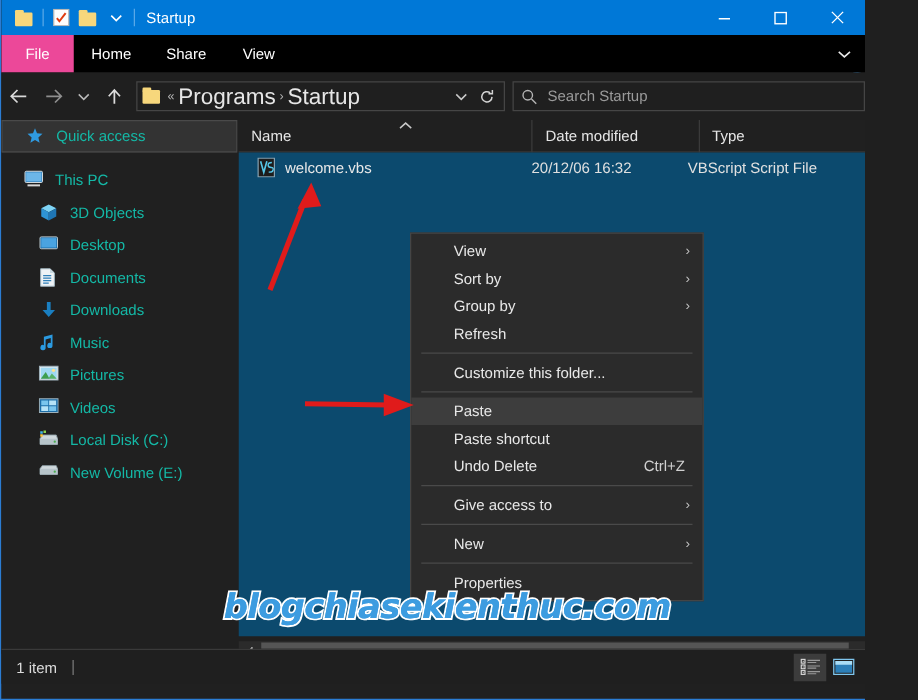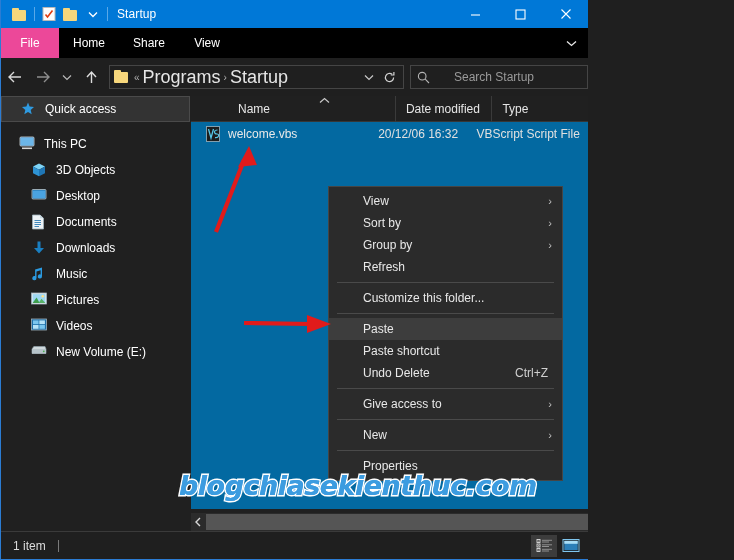--- a/index.html
+++ b/index.html
@@ -5,21 +5,21 @@
   * { box-sizing: border-box; margin: 0; padding: 0; }
   html, body {
     width: 734px; height: 560px;
     overflow: hidden;
     background: #1f1f1f;
     font-family: "Liberation Sans", sans-serif;
     -webkit-font-smoothing: antialiased;
   }
   #app {
     position: relative;
-    width: 588px; height: 560px;
+    width: 692px; height: 560px;
     background: #202020;
     border-left: 1px solid #2b7cd3;
     border-bottom: 1px solid #2b7cd3;
     overflow: hidden;
   }
 
   
   .titlebar {
     position: absolute; top: 0; left: 0; right: 0; height: 28px;
     background: #0078d7;
@@ -92,60 +92,59 @@
     width: 16px; height: 14px; margin-right: 4px;
     position: relative; flex: 0 0 auto;
   }
   .addr-right { display: flex; align-items: center; }
   .addr-ic { width: 20px; height: 22px; display: flex; align-items: center; justify-content: center; color: #cfcfcf; }
   .searchbox {
     flex: 1; height: 24px; margin-left: 6px; margin-right: 0;
     background: #1f1f1f; border: 1px solid #454545;
     display: flex; align-items: center; padding: 0 6px;
   }
-  .search-ph { color: #9a9a9a; font-size: 12px; margin-left: 24px; }
+  .search-ph { color: #9a9a9a; font-size: 12px; margin-left: 8px; }
 
   
   .sidebar {
     position: absolute; top: 96px; left: 0; width: 189px; bottom: 36px;
     background: #202020;
     overflow: hidden;
   }
   .nav-item {
     height: 26px; display: flex; align-items: center;
-    padding-left: 18px; color: #ffffff; font-size: 12px;
+    padding-left: 18px; color: #14b8a6; font-size: 12px;
   }
   .nav-item.indent { padding-left: 30px; }
   .nav-item.selected { background: #333333; border: 1px solid #4a4a4a; }
   .nav-item .ic { width: 18px; height: 16px; margin-right: 7px; flex: 0 0 auto; position: relative; }
   .nav-gap { height: 9px; }
 
   
   .colhdr {
     position: absolute; top: 96px; left: 190px; right: 0; height: 26px;
     background: #202020;
     display: flex; align-items: center;
     border-bottom: 1px solid #363636;
-    padding-left: 37px;
   }
   .col {
     height: 26px; display: flex; align-items: center;
     color: #e6e6e6; font-size: 12px; padding-left: 10px;
     border-left: 1px solid #3a3a3a;
   }
   .col.first { border-left: none; }
   .sortcaret {
     position: absolute; left: 318px; top: 96px;
     color: #c8c8c8; font-size: 9px;
   }
 
   
   .filelist {
     position: absolute; top: 122px; left: 190px; right: 0; bottom: 50px;
-    background: #0369a1;
+    background: #0c4a6e;
   }
   .filerow { height: 24px; display: flex; align-items: center; }
   .fr-name { display: flex; align-items: center; width: 278px; padding-left: 14px; }
   .fr-icon { width: 16px; height: 16px; margin-right: 7px; flex: 0 0 auto; position: relative; }
   .fr-text { color: #e8e8e8; font-size: 12px; }
   .fr-cell { color: #e0e0e0; font-size: 12px; }
 
   
   .ctxmenu {
     position: absolute; left: 327px; top: 186px;
@@ -179,21 +178,21 @@
   .hs-arrow {
     width: 18px; height: 18px; display: flex; align-items: center; justify-content: center;
     color: #d8d8d8; font-size: 10px;
   }
   .hs-thumb {
     height: 16px; width: 470px; background: #555555; margin-left: 0;
   }
 
   
   .statusbar {
-    position: absolute; left: 0; right: 0; bottom: 0; height: 28px;
+    position: absolute; left: 0; right: 0; bottom: 12px; height: 28px;
     background: #1f1f1f; border-top: 1px solid #3a3a3a;
     display: flex; align-items: center;
   }
   .status-text { color: #dcdcdc; font-size: 12px; padding-left: 12px; }
   .status-divider { width: 1px; height: 12px; background: #7a7a7a; margin-left: 12px; }
   .viewbtns { margin-left: auto; display: flex; align-items: center; padding-right: 4px; gap: 1px; }
   .vb { width: 26px; height: 22px; display: flex; align-items: center; justify-content: center; }
   .vb.active { background: #3c3c3c; }
 
   
@@ -442,20 +441,33 @@
           <rect x="0.5" y="1" width="15" height="11" fill="#1d6ea8" stroke="#9eb1bb" stroke-width="0.8"></rect>
           <rect x="2" y="2.4" width="5.6" height="3.8" fill="#7ac6ee"></rect>
           <rect x="8.3" y="2.4" width="5.6" height="3.8" fill="#b6e3f7"></rect>
           <rect x="2" y="7" width="5.6" height="3.8" fill="#b6e3f7"></rect>
           <rect x="8.3" y="7" width="5.6" height="3.8" fill="#7ac6ee"></rect>
         </svg>
       </span>
       <span>Videos</span>
     </div>
 
+    <div class="nav-item indent">
+      <span class="ic">
+        <svg width="16" height="14" viewBox="0 0 16 14">
+          <path d="M1 7 L3 4 H14 L15 7 V11.5 H1 Z" fill="#cfd8dc" stroke="#8fa0a8" stroke-width="0.7"></path>
+          <rect x="1" y="7" width="14" height="4.5" fill="#b7c4ca"></rect>
+          <circle cx="12.8" cy="9.3" r="0.9" fill="#4caf50"></circle>
+          <rect x="1.2" y="1" width="2" height="2" fill="#3fb7e8"></rect>
+          <rect x="3.8" y="0.4" width="2" height="2" fill="#8bd64f"></rect>
+          <rect x="1.2" y="3.4" width="2" height="2" fill="#ffc83d"></rect>
+        </svg>
+      </span>
+      <span>Local Disk (C:)</span>
+    </div>
 
     <div class="nav-item indent">
       <span class="ic">
         <svg width="16" height="12" viewBox="0 0 16 12">
           <path d="M1 5 L2.8 2.5 H14 L15 5 V9.5 H1 Z" fill="#cfd8dc" stroke="#8fa0a8" stroke-width="0.7"></path>
           <rect x="1" y="5" width="14" height="4.5" fill="#b7c4ca"></rect>
           <circle cx="12.8" cy="7.3" r="0.9" fill="#4caf50"></circle>
         </svg>
       </span>
       <span>New Volume (E:)</span>

